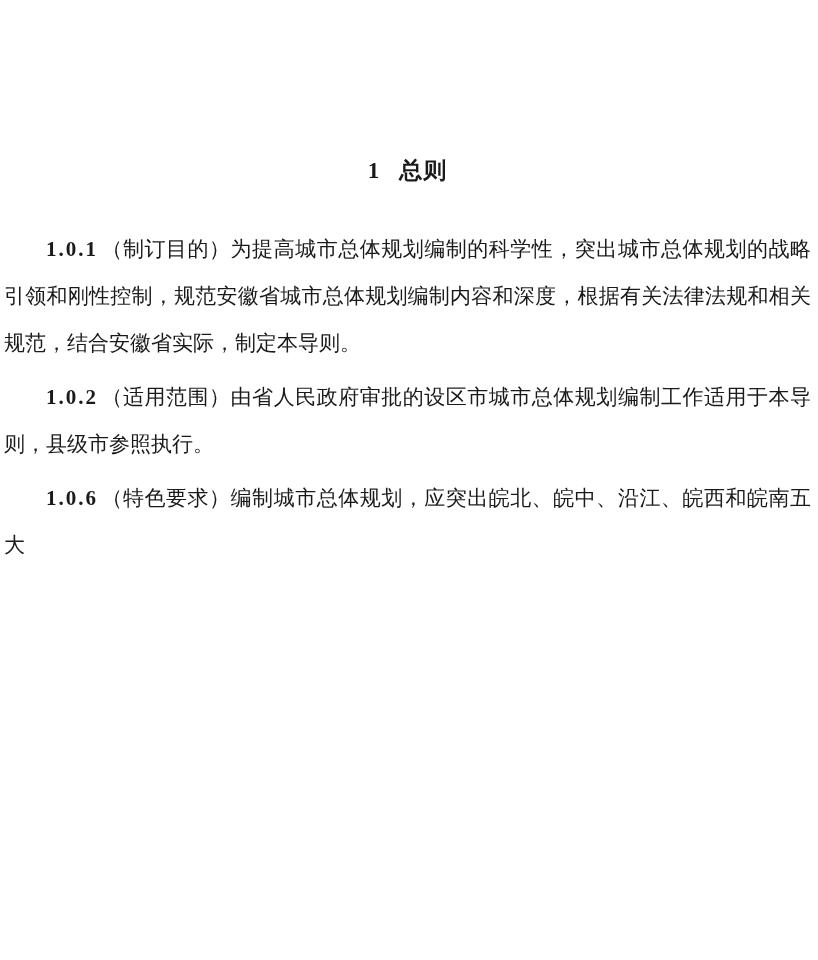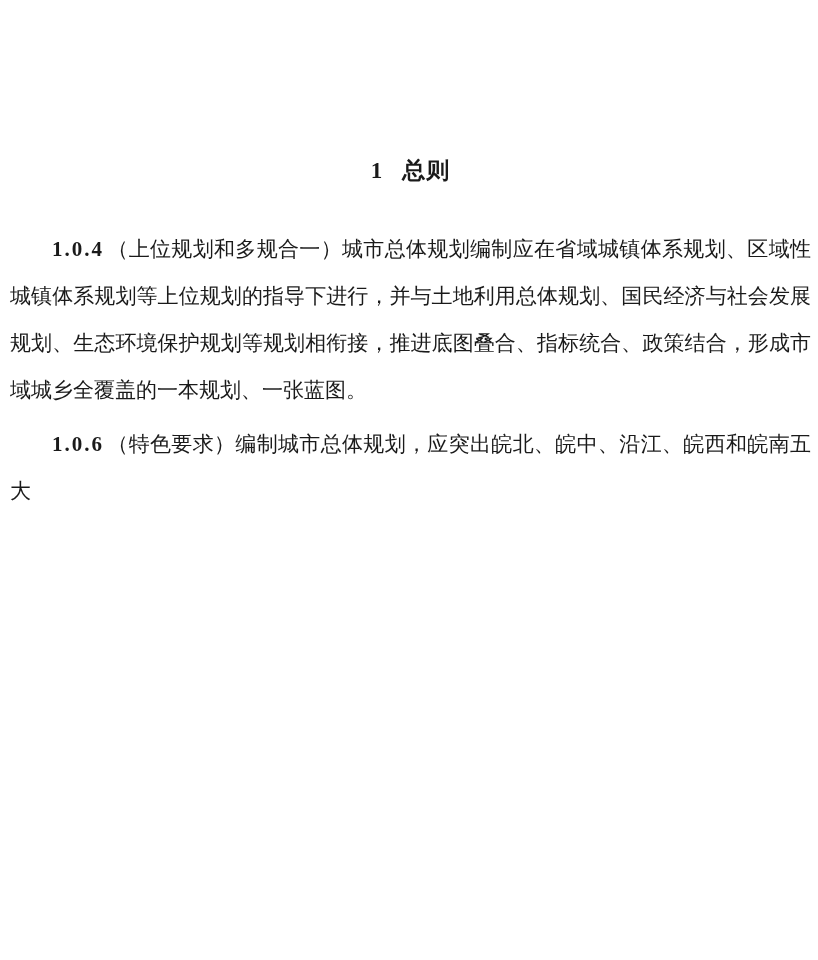--- a/index.html
+++ b/index.html
@@ -5,21 +5,21 @@
   * { margin: 0; padding: 0; box-sizing: border-box; }
   html, body { background: #ffffff; }
   .page {
     position: relative;
     width: 818px;
     height: 960px;
     background: #ffffff;
     overflow: hidden;
     font-family: "Liberation Serif", "DejaVu Serif", serif;
     color: #1a1a1a;
-    padding: 0 7px 0 10px;
+    padding: 0 7px 0 4px;
   }
   .chapter-title {
     padding-top: 156px;
     text-align: center;
     font-size: 23px;
     font-weight: bold;
     line-height: 30px;
     letter-spacing: 1px;
   }
   .chapter-title .title-num {
@@ -50,26 +50,29 @@
 <body>
 
 <div class="page">
 
   <div class="chapter-title">
     <span class="title-num">1</span><span>总则</span>
   </div>
 
   <div class="doc-body">
 
+    <p class="para">
+      <span class="sec-num">1.0.1</span><span>（制订目的）为提高城市总体规划编制的科学性，突出城市总体规划的战略引领和刚性控制，规范安徽省城市总体规划编制内容和深度，根据有关法律法规和相关规范，结合安徽省实际，制定本导则。</span>
+    </p>
+
+    <p class="para">
+      <span class="sec-num">1.0.2</span><span>（适用范围）由省人民政府审批的设区市城市总体规划编制工作适用于本导则，县级市参照执行。</span>
+    </p>
 
 
-
-    <p class="para">
-      <span class="sec-num">1.0.4</span><span>（上位规划和多规合一）城市总体规划编制应在省域城镇体系规划、区域性城镇体系规划等上位规划的指导下进行，并与土地利用总体规划、国民经济与社会发展规划、生态环境保护规划等规划相衔接，推进底图叠合、指标统合、政策结合，形成市域城乡全覆盖的一本规划、一张蓝图。</span>
-    </p>
 
 
     <p class="para">
       <span class="sec-num">1.0.6</span><span>（特色要求）编制城市总体规划，应突出皖北、皖中、沿江、皖西和皖南五大</span>
     </p>
 
   </div>
 </div>
 
 </body></html>

